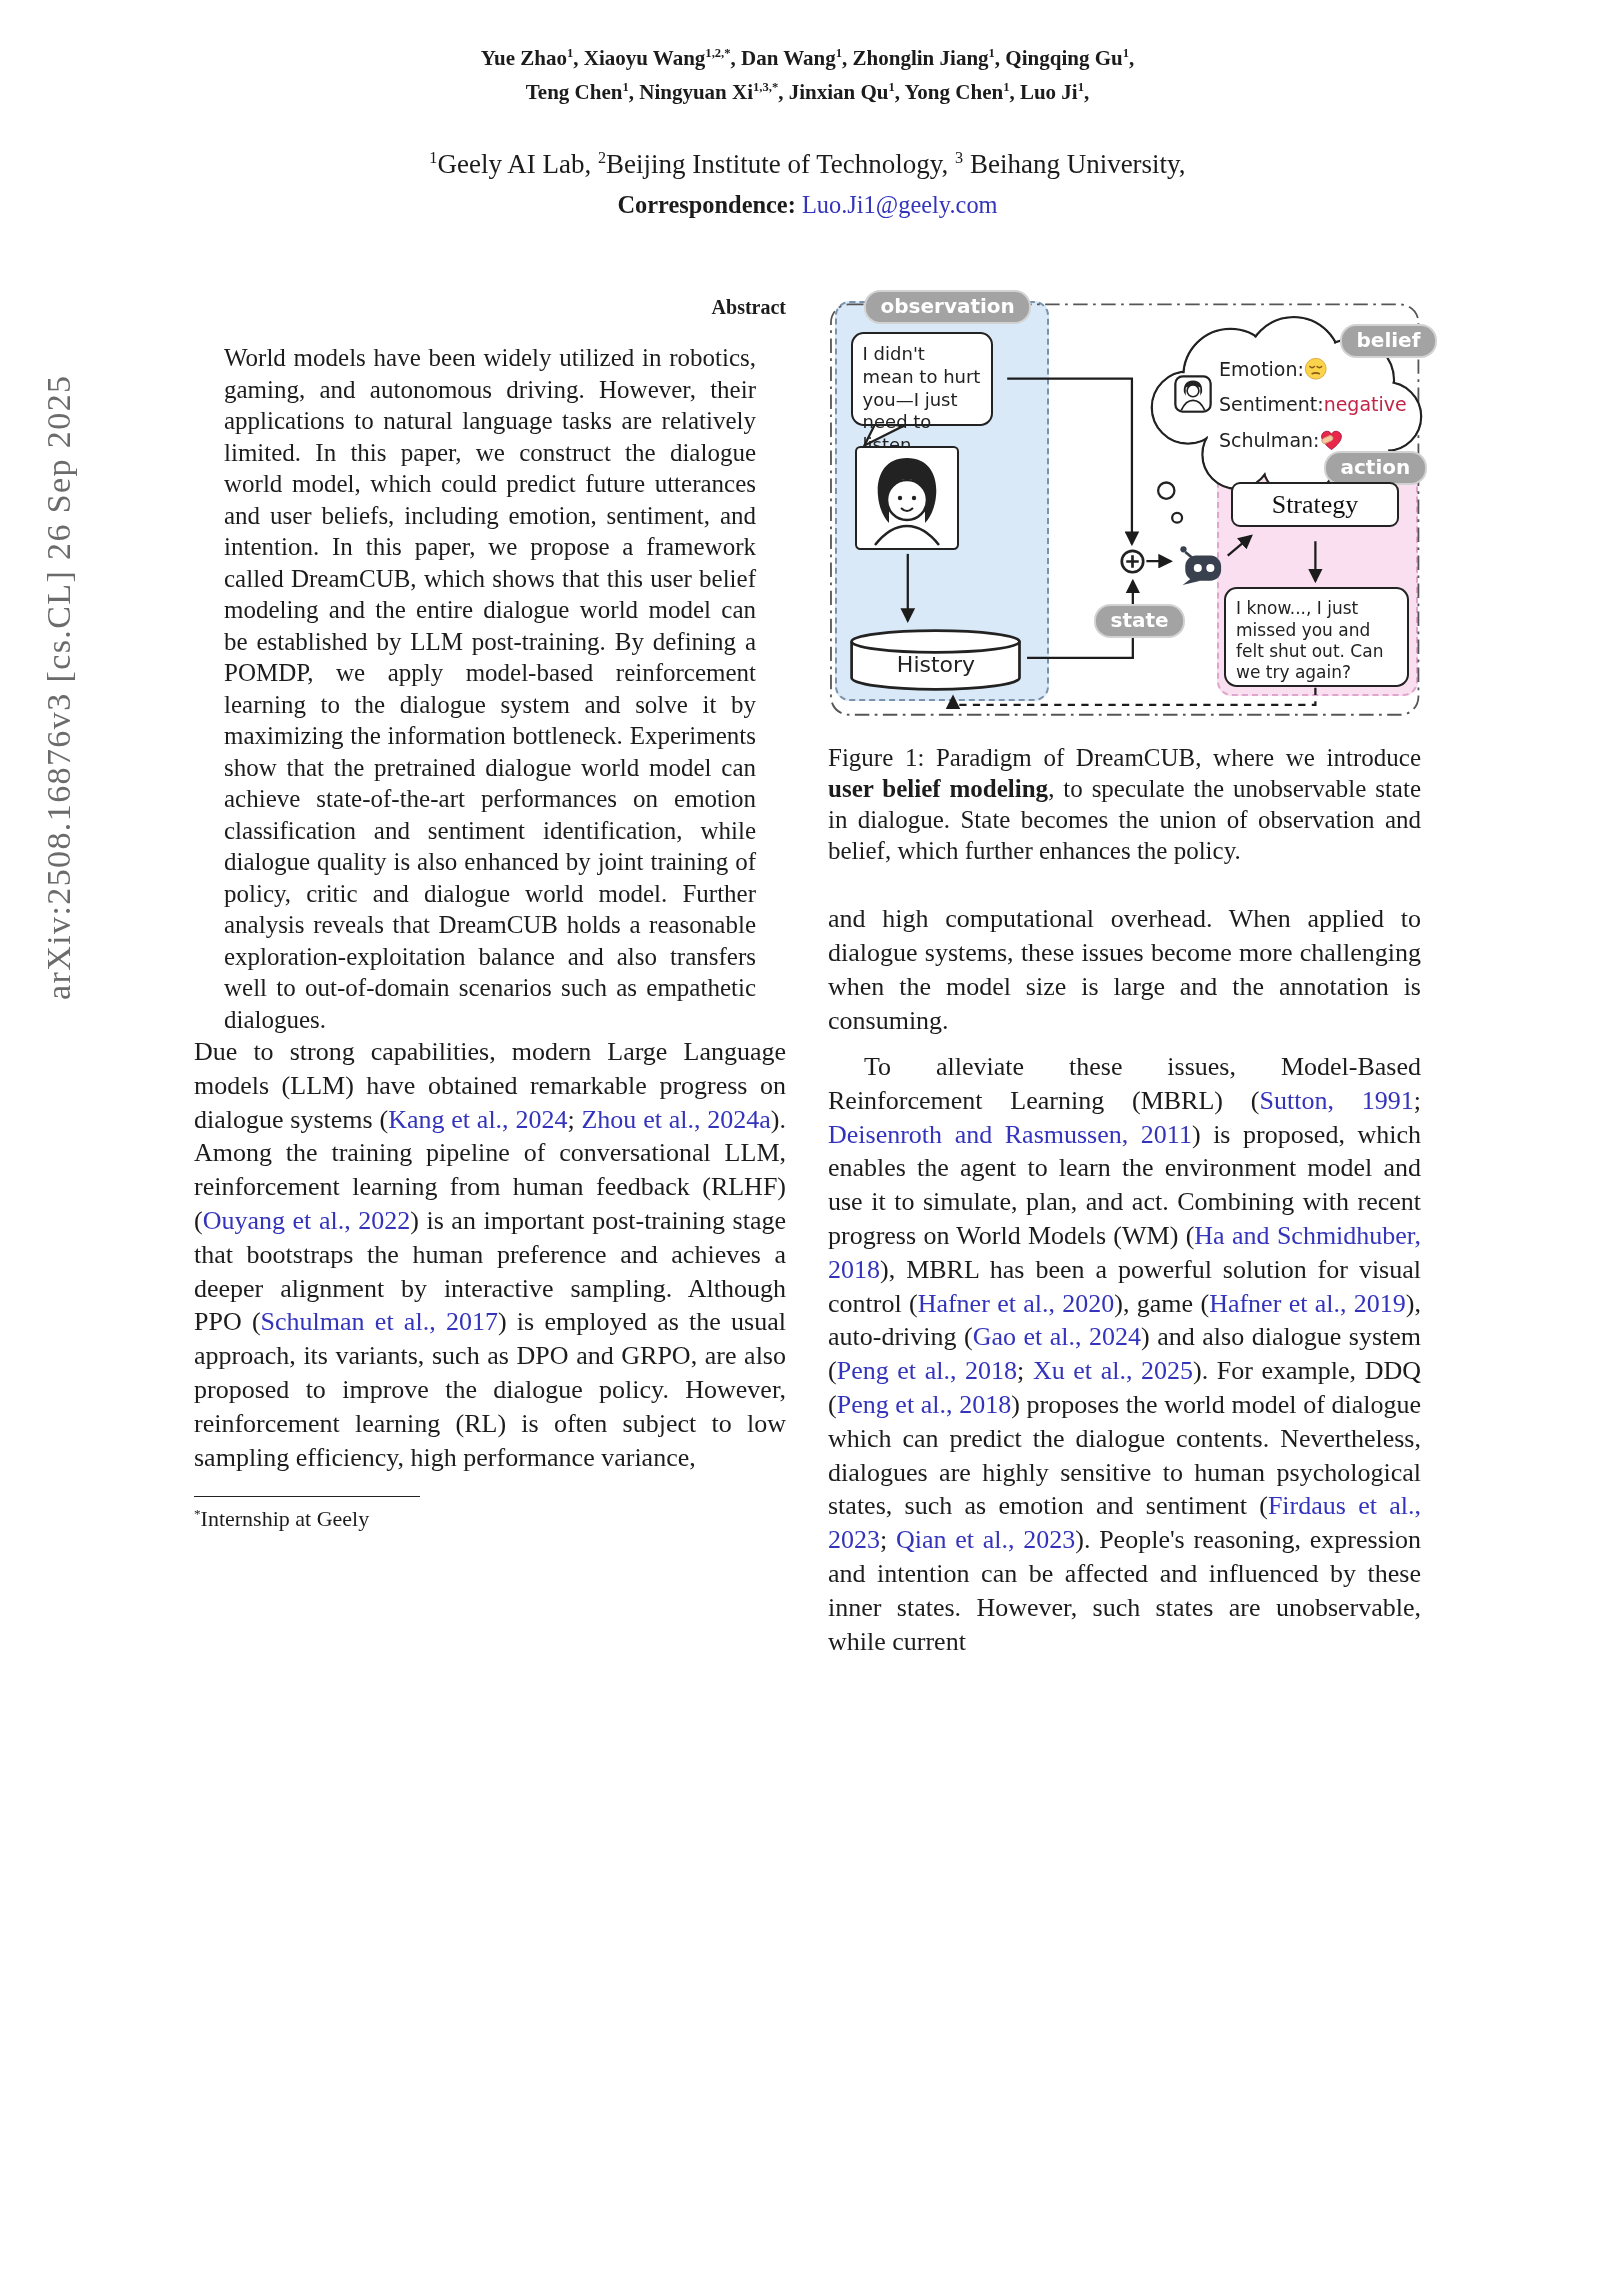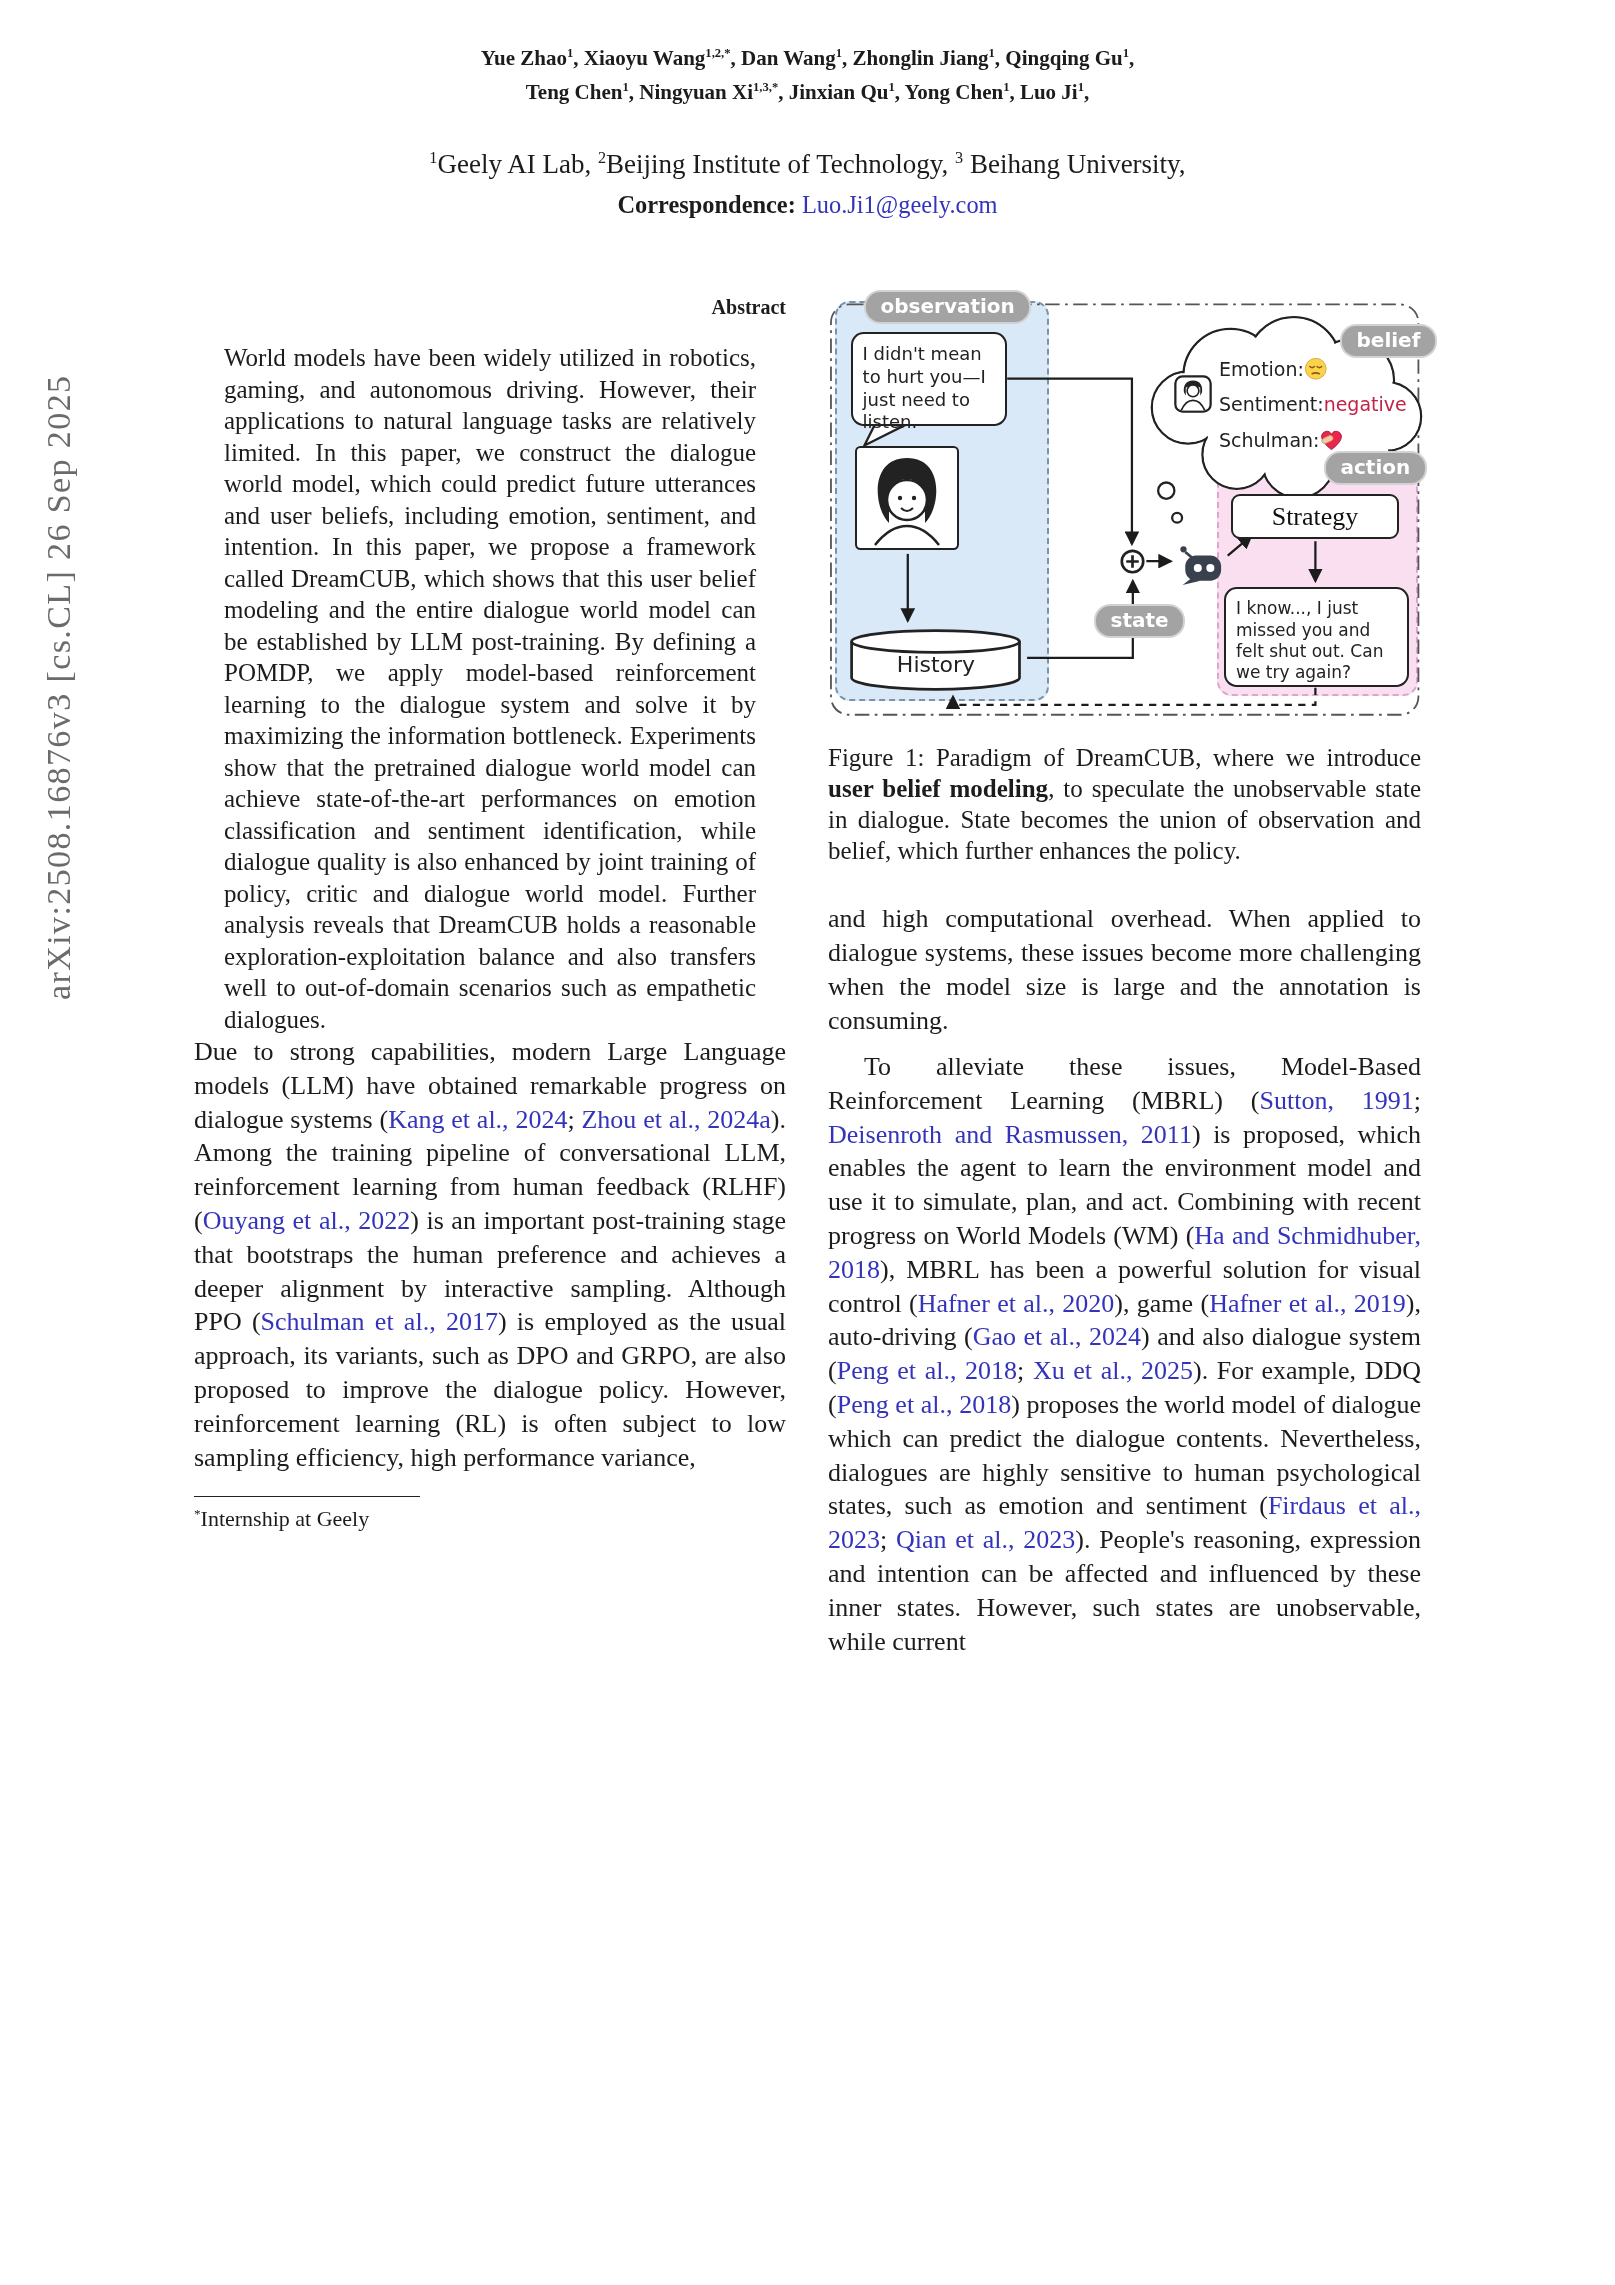--- a/index.html
+++ b/index.html
@@ -45,29 +45,29 @@
   .action-panel { left:389px; top:174px; width:201px; height:232px; background:var(--panel-pink,#f9dff0); border:2.3px dashed #dfa6cd; }
   .badge {
     position:absolute; background:var(--badge-gray,#a3a3a3); color:#fff;
     font-weight:bold; font-size:20px; padding:1.8px 14.5px 3.6px; border-radius:16.3px;
     border:2.7px solid var(--badge-ring,#d2d2d2); white-space:nowrap;
   }
   .speech-bubble {
     position:absolute; background:#fff; border:2.3px solid #222; border-radius:12.7px;
     font-size:18px; line-height:1.26; padding:9px 10px; color:#222;
   }
-  .obs-bubble { left:22.6px; top:42px; width:156px; height:94px; }
+  .obs-bubble { left:22.6px; top:42px; width:142px; height:94px; }
   .resp-bubble { left:396px; top:297px; width:185px; height:100px; font-size:17px; }
   .person-box { position:absolute; left:27px; top:156px; width:104px; height:104px; background:#fff; border:2.3px solid #222; border-radius:5.4px; }
   .history { position:absolute; left:20px; top:338px; width:176px; height:65px; }
   .history-label { position:absolute; left:0; top:23.5px; width:100%; text-align:center; font-size:22px; font-weight:500; color:#222; }
   .plus-junction { position:absolute; left:292px; top:259px; }
   .robot { position:absolute; left:348px; top:253px; }
   .strategy-box {
-    position:absolute; left:403px; top:204px; width:168px; height:45px;
+    position:absolute; left:403px; top:192px; width:168px; height:45px;
     background:#fff; border:2.7px solid #222; border-radius:9px;
     display:flex; align-items:center; justify-content:center;
     font-family:"Liberation Serif", serif; font-size:26px; color:#111;
   }
   .cloud-avatar { position:absolute; left:346px; top:85px; }
   .cloud-row { position:absolute; display:flex; align-items:center; gap:0; font-size:19px; color:#222; white-space:nowrap; }
   .row-emotion { left:391px; top:67px; }
   .row-sentiment { left:391px; top:103px; }
   .row-intention { left:391px; top:138px; }
   .negative { color:var(--negative-red,#c02446); }

